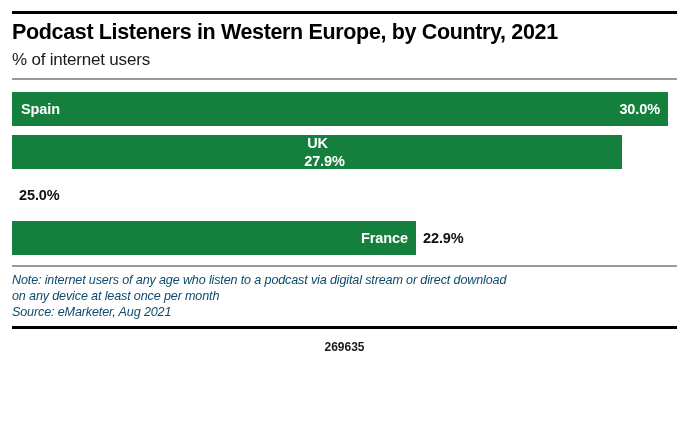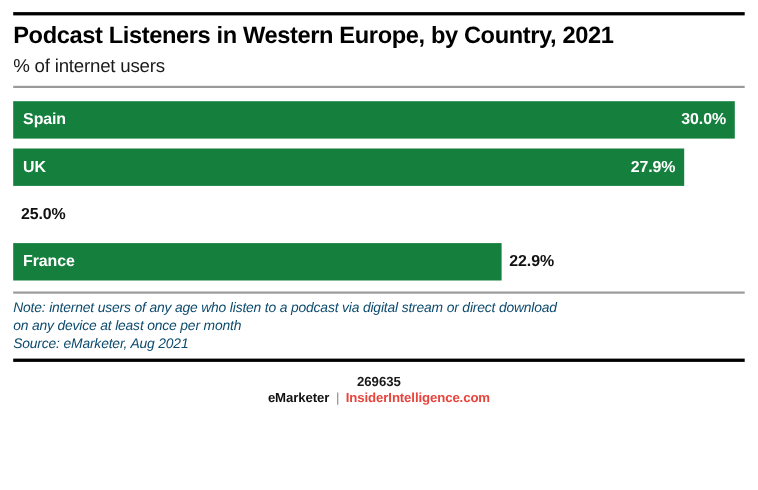--- a/index.html
+++ b/index.html
@@ -165,52 +165,47 @@
   <div class="plot">
 
     <div class="bar-row">
       <div class="bar" style="width:656px;">
         <span class="bar-label">Spain</span>
         <span class="bar-value-in">30.0%</span>
       </div>
     </div>
 
     <div class="bar-row">
-      <div class="bar" style="width:610px;">
+      <div class="bar" style="width:610px;flex-direction:column;">
         <span class="bar-label">UK</span>
         <span class="bar-value-in">27.9%</span>
       </div>
     </div>
 
     <div class="bar-row">
       <span class="bar-value-out">25.0%</span>
     </div>
 
 
     <div class="bar-row">
-      <div class="bar" style="width:444px;">
+      <div class="bar" style="width:404px;justify-content:flex-end;">
         <span class="bar-label">France</span>
       </div>
       <span class="bar-value-out">22.9%</span>
     </div>
 
   </div>
 
   <div class="rule-thin-gray"></div>
 
   <div class="footnote">
     <div>Note: internet users of any age who listen to a podcast via digital stream or direct download</div>
     <div>on any device at least once per month</div>
     <div>Source: eMarketer, Aug 2021</div>
   </div>
 
   <div class="rule-black-thick" style="margin-top:6px;"></div>
 
   <div class="footer-bar">
     <span class="footer-id">269635</span>
-    <span class="footer-brand">
-      <span class="brand-emarketer">eMarketer</span>
-      <span class="brand-sep">|</span>
-      <span class="brand-site">InsiderIntelligence.com</span>
-    </span>
   </div>
 
 </div>
 
 </body></html>

